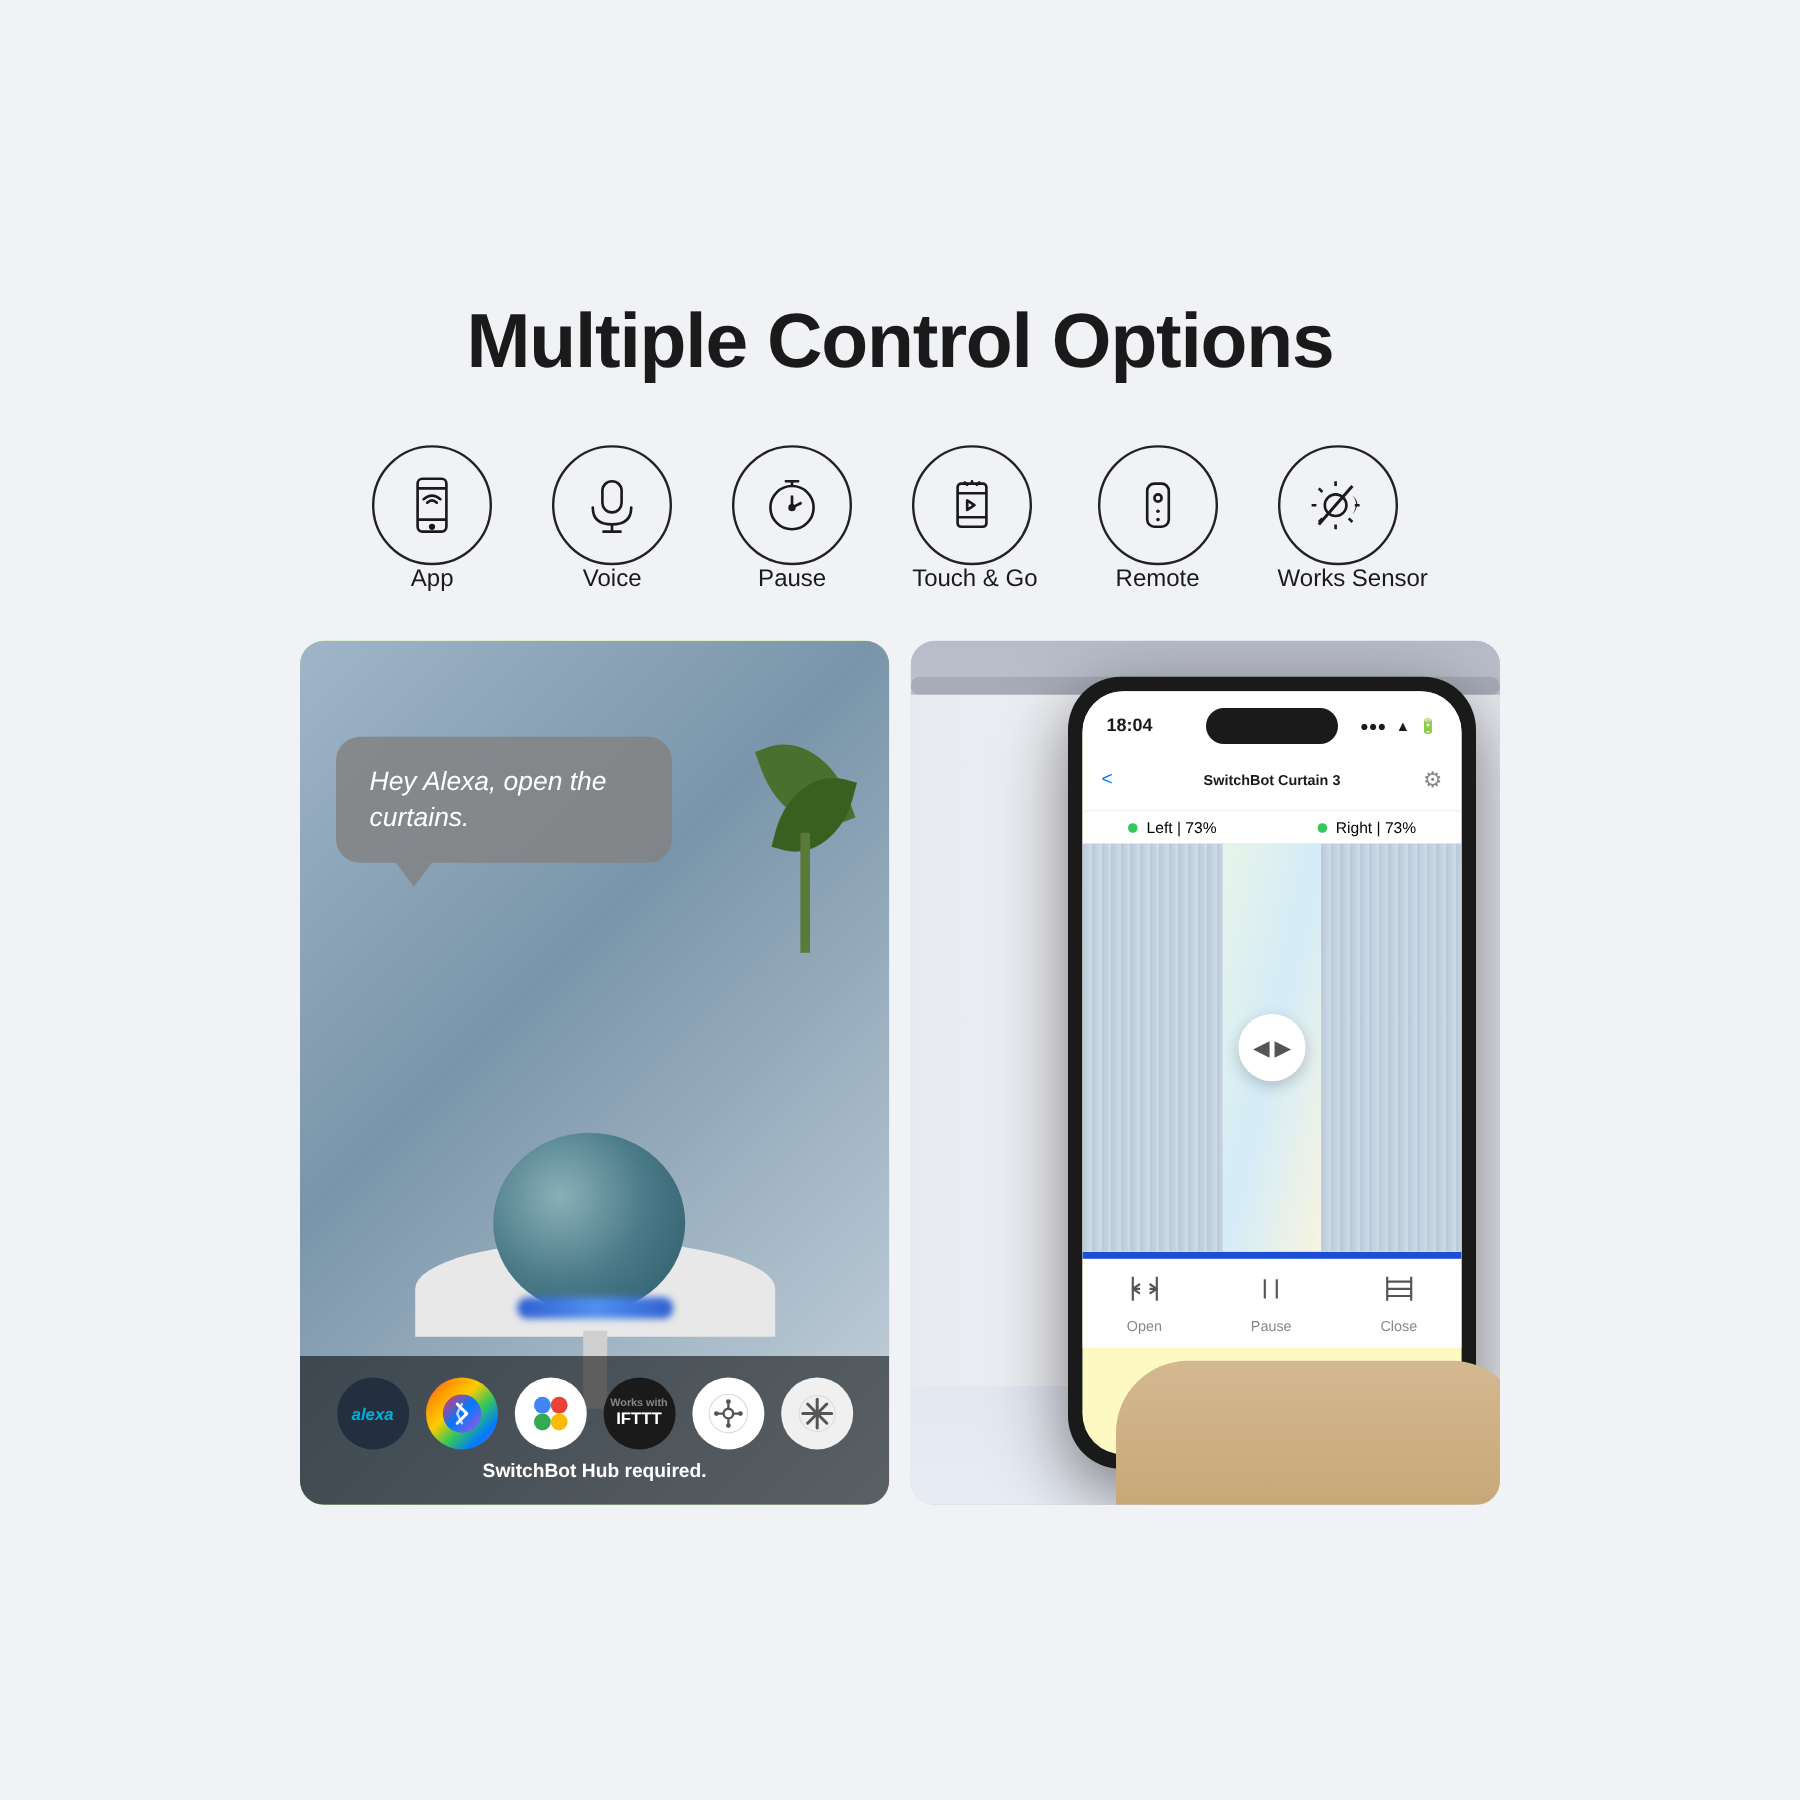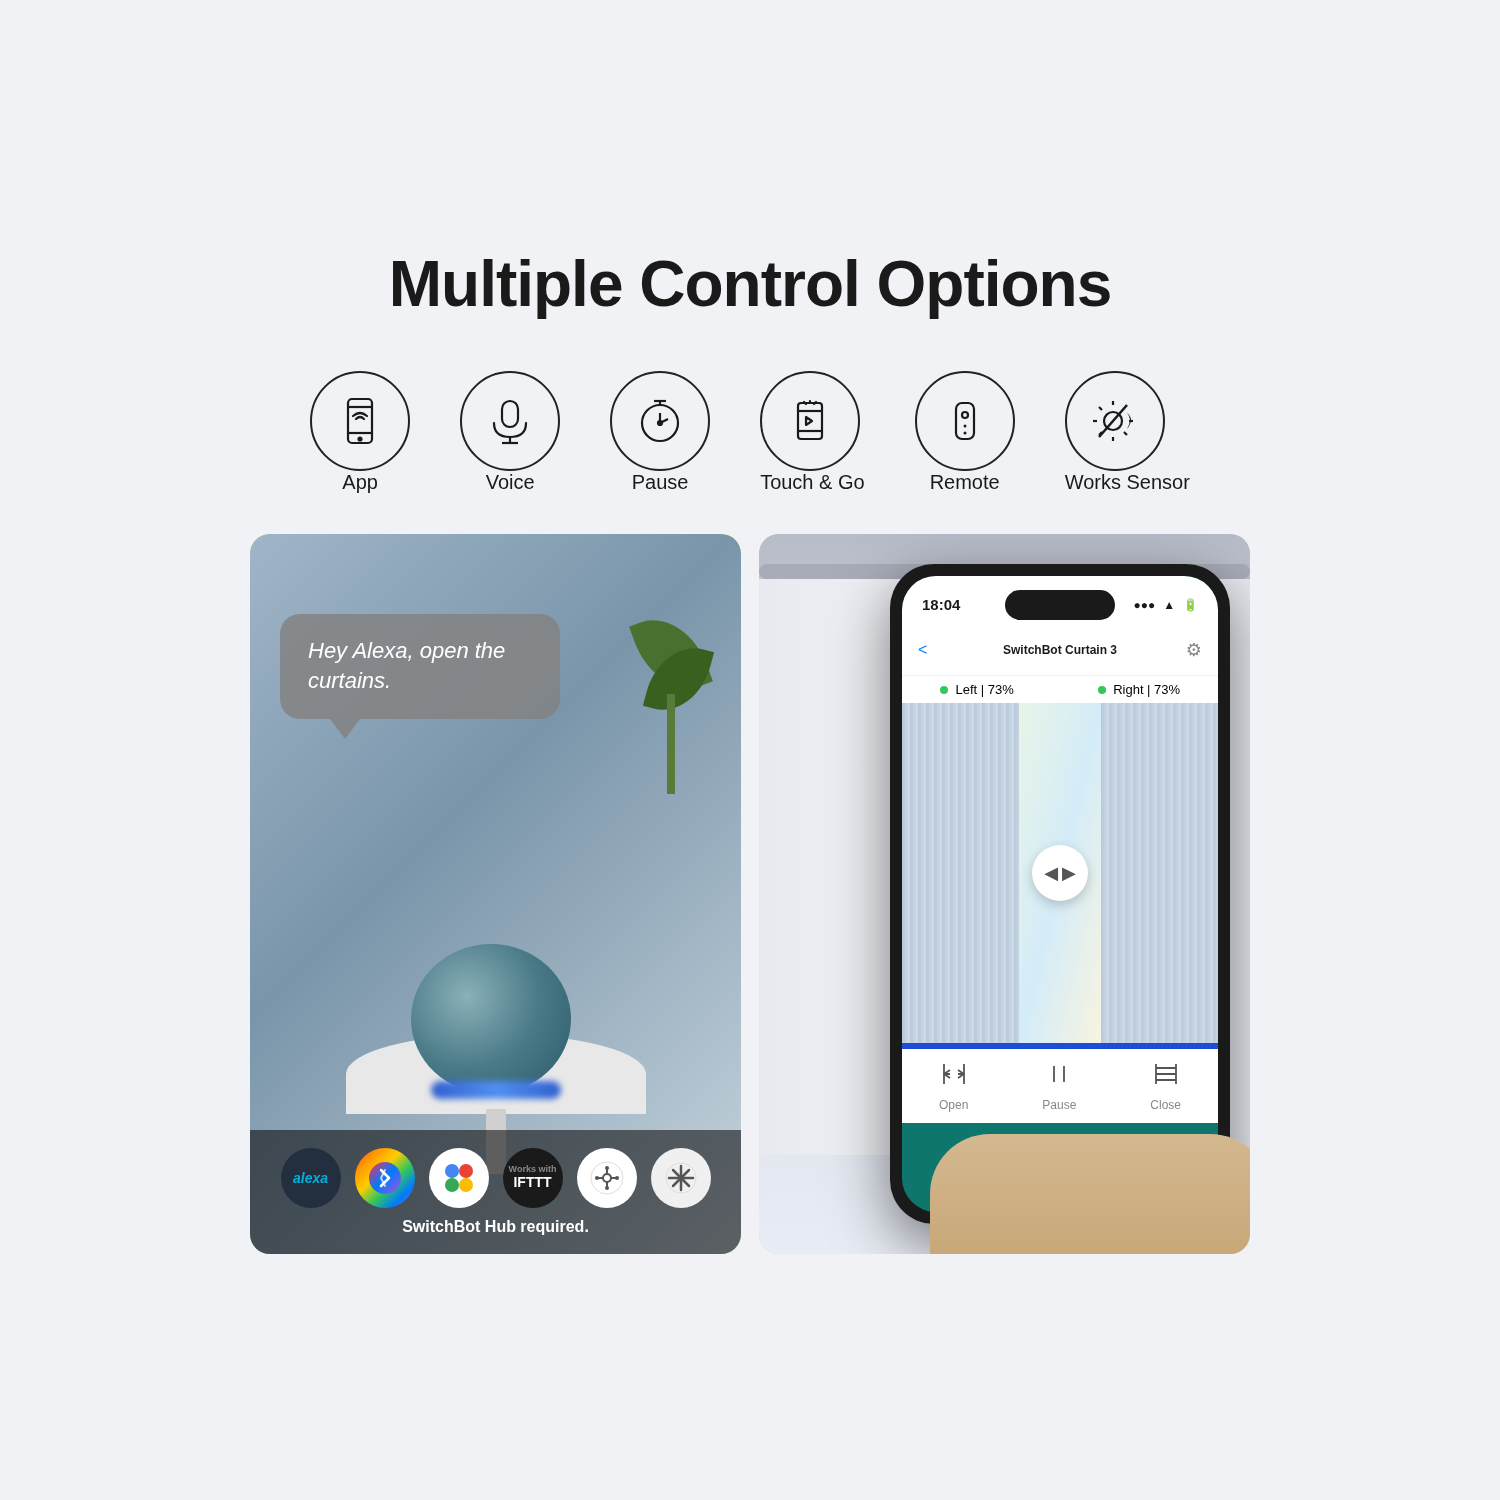--- a/index.html
+++ b/index.html
@@ -352,21 +352,21 @@
       background: #1a1a1a;
       border-radius: 44px;
       padding: 12px;
       box-shadow: 0 20px 60px rgba(0,0,0,0.5);
       position: relative;
     }
 
     .phone-screen {
       width: 100%;
       height: 100%;
-      background: #0f766e;
+      background: #fef9c3;
       border-radius: 34px;
       overflow: hidden;
       position: relative;
     }
 
     .phone-notch {
       position: absolute;
       top: 14px;
       left: 50%;
       transform: translateX(-50%);

